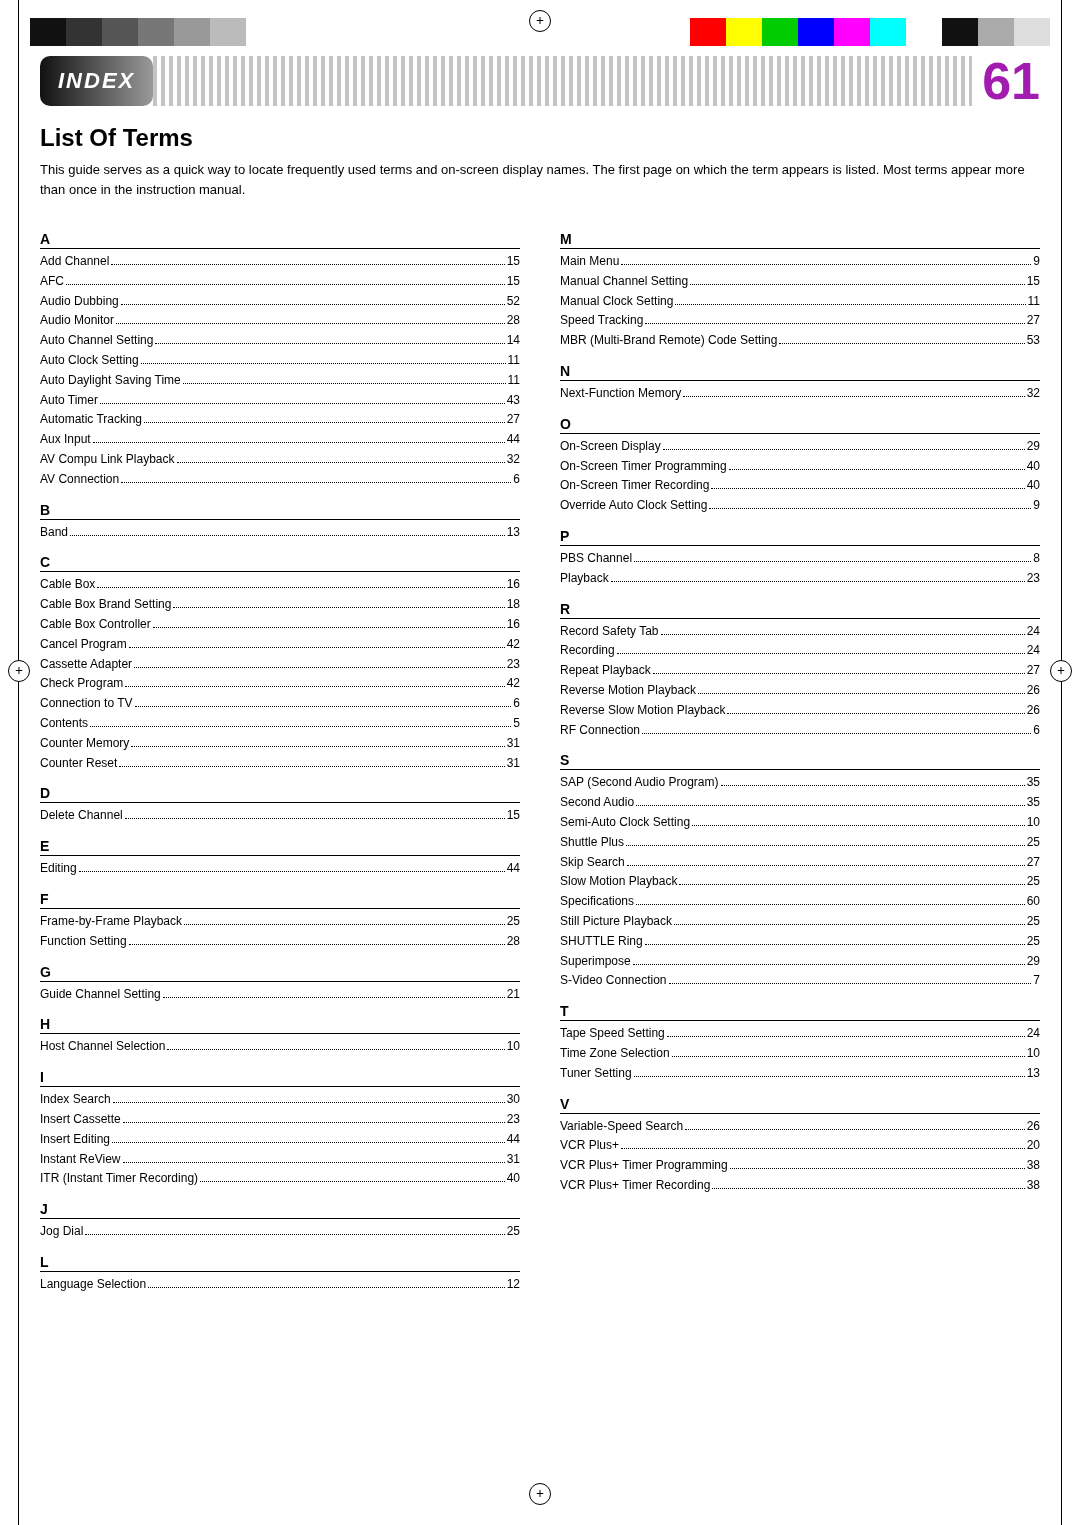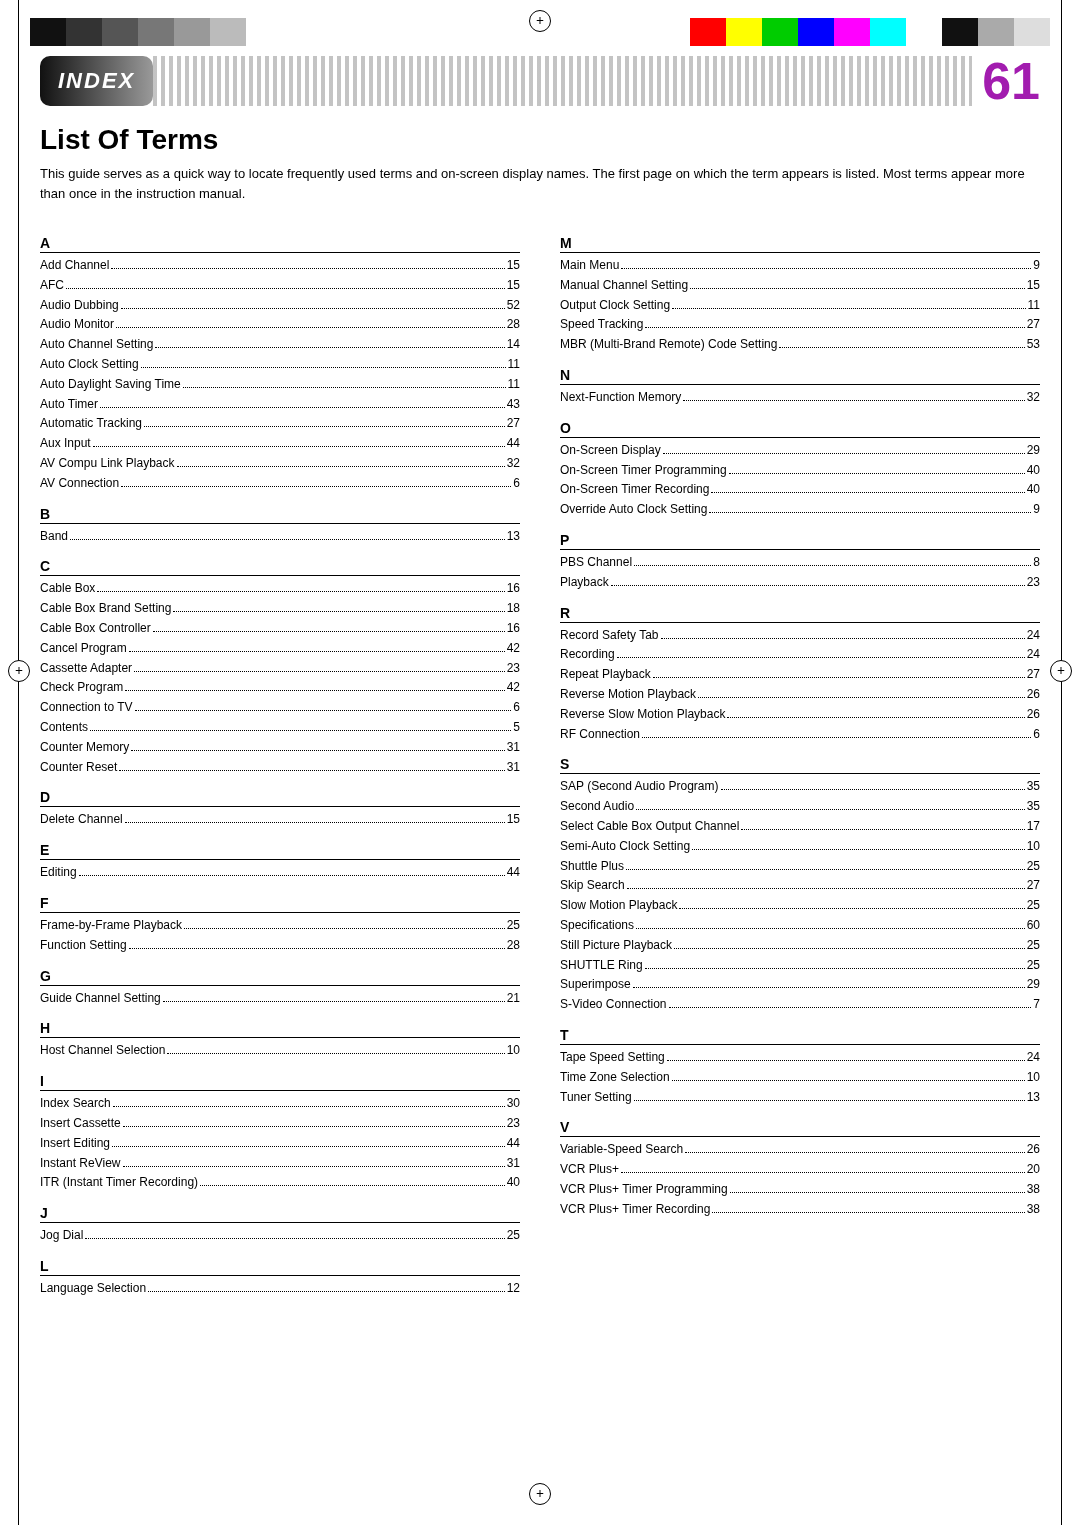--- a/index.html
+++ b/index.html
@@ -117,21 +117,21 @@
       line-height: 1;
       display: flex;
       align-items: center;
       padding-left: 10px;
     }
 
     
     .page-title {
       margin: 18px 40px 8px 40px;
       font-family: Arial, sans-serif;
-      font-size: 28px;
+      font-size: 24px;
       font-weight: bold;
       color: #000;
     }
 
     
     .intro-text {
       margin: 0 40px 20px 40px;
       font-size: 13px;
       line-height: 1.5;
       font-family: Arial, sans-serif;
@@ -430,21 +430,21 @@
         <span class="entry-name">Main Menu</span>
         <span class="entry-dots"></span>
         <span class="entry-page">9</span>
       </div>
       <div class="entry">
         <span class="entry-name">Manual Channel Setting</span>
         <span class="entry-dots"></span>
         <span class="entry-page">15</span>
       </div>
       <div class="entry">
-        <span class="entry-name">Output Clock Setting</span>
+        <span class="entry-name">Manual Clock Setting</span>
         <span class="entry-dots"></span>
         <span class="entry-page">11</span>
       </div>
       <div class="entry">
         <span class="entry-name">Speed Tracking</span>
         <span class="entry-dots"></span>
         <span class="entry-page">27</span>
       </div>
       <div class="entry">
         <span class="entry-name">MBR (Multi-Brand Remote) Code Setting</span>
@@ -523,25 +523,20 @@
       <div class="section-letter">S</div>
       <div class="entry">
         <span class="entry-name">SAP (Second Audio Program)</span>
         <span class="entry-dots"></span>
         <span class="entry-page">35</span>
       </div>
       <div class="entry">
         <span class="entry-name">Second Audio</span>
         <span class="entry-dots"></span>
         <span class="entry-page">35</span>
-      </div>
-      <div class="entry">
-        <span class="entry-name">Select Cable Box Output Channel</span>
-        <span class="entry-dots"></span>
-        <span class="entry-page">17</span>
       </div>
       <div class="entry">
         <span class="entry-name">Semi-Auto Clock Setting</span>
         <span class="entry-dots"></span>
         <span class="entry-page">10</span>
       </div>
       <div class="entry">
         <span class="entry-name">Shuttle Plus</span>
         <span class="entry-dots"></span>
         <span class="entry-page">25</span>

